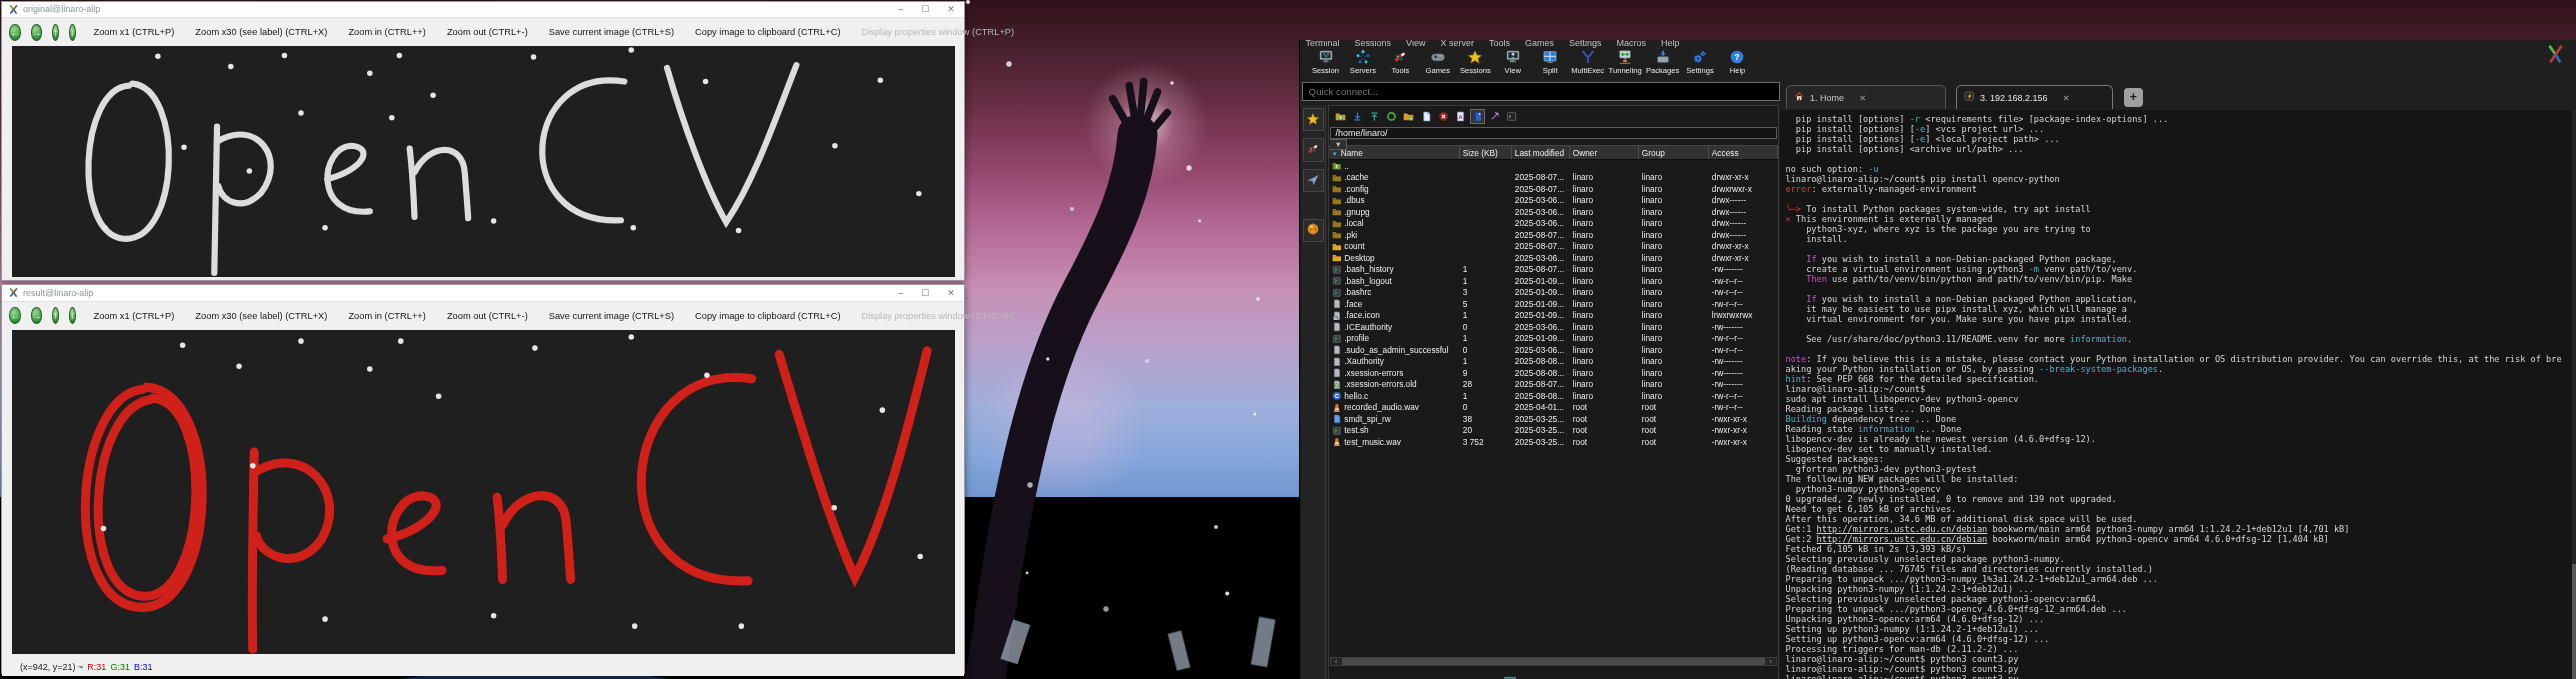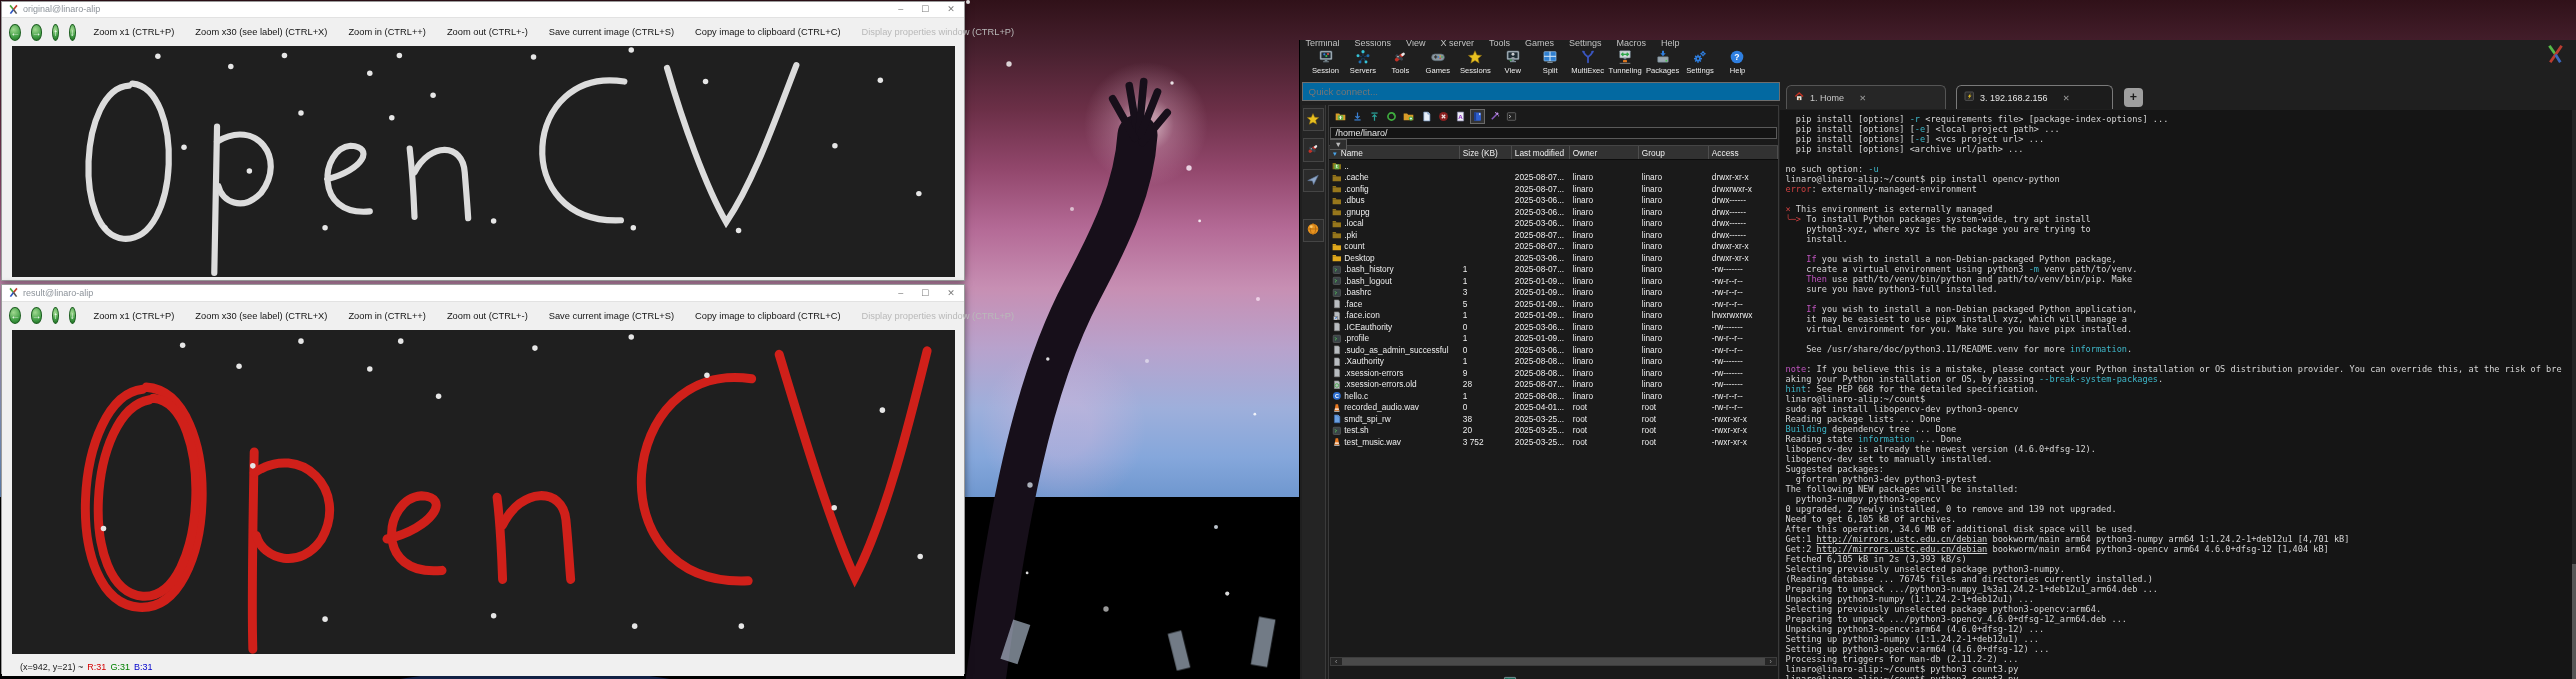--- a/index.html
+++ b/index.html
@@ -59,21 +59,21 @@
     background:#1f1f1f; border-left:0.7px solid #000;margin-top:40px; }
   .moba-menubar { height:8.3px; overflow:hidden; padding-left:5.5px; white-space:nowrap; }
   .moba-menubar span { display:inline-block; font-size:9px; color:#c2c2c2;
     transform:translateY(-4.1px); margin-right:15px; }
   .moba-toolbar { position:absolute; left:7px; top:9px; width:449px; height:32px;
     display:flex; justify-content:space-between; }
   .tbx-item { display:flex; flex-direction:column; align-items:center; width:37px; cursor:default; }
   .tbx-icon { width:16px; height:16px; } .tbx-icon svg { width:100%; height:100%; }
   .tbx-label { font-size:7.6px; color:#ececec; margin-top:1.4px; white-space:nowrap; }
   .quick-connect { position:absolute; left:2.1px; top:42px; width:478px; height:18.6px;
-    background:#0369a1; border:0.7px solid #6e6e6e; display:flex; align-items:center; }
+    background:#000000; border:0.7px solid #6e6e6e; display:flex; align-items:center; }
   .quick-connect input { background:transparent; border:none; outline:none; color:#bdbdbd;
     font-size:9.7px; padding:0 5.5px; width:100%; font-family:"Liberation Sans",sans-serif; }
   .moba-sidebar { position:absolute; left:2.1px; top:65px; width:23.5px; bottom:0;
     background:#242424; border-right:0.7px solid #3a3a3a; display:flex; flex-direction:column;
     align-items:center; padding-top:2.8px; }
   .sb-btn { width:21px; height:23.5px; border:0.7px solid #454545; background:#2b2b2b;
     display:flex; align-items:center; justify-content:center; margin-bottom:7px; }
   .sb-btn svg { width:14px; height:14px; }
   .sb-btn:nth-child(4) { margin-top:19.3px; }
 
@@ -902,37 +902,36 @@
                 <rect x="1.5" y="1.5" width="13" height="13" rx="1.5" fill="#2a2a2a" stroke="#666"></rect>
                 <path d="M10.5 3 L6 9 L8.5 9 L6.5 13 L11.5 7 L9 7 Z" fill="#e8c020"></path>
               </svg></span>
             <span class="tlabel">3. 192.168.2.156</span>
             <span class="tclose">✕</span>
           </div>
           <div class="tplus" style="left: 344px;">+</div>
         </div>
       <div class="term-body" id="term-body">
           <div class="tline"><span class="sg-w">  pip install [options] </span><span class="sg-c">-r</span><span class="sg-w"> &lt;requirements file&gt; [package-index-options] ...</span></div>
+          <div class="tline"><span class="sg-w">  pip install [options] [</span><span class="sg-c">-e</span><span class="sg-w">] &lt;vcs project url&gt; ...</span></div>
           <div class="tline"><span class="sg-w">  pip install [options] [</span><span class="sg-c">-e</span><span class="sg-w">] &lt;local project path&gt; ...</span></div>
-          <div class="tline"><span class="sg-w">  pip install [options] [</span><span class="sg-c">-e</span><span class="sg-w">] &lt;vcs project url&gt; ...</span></div>
           <div class="tline"><span class="sg-w">  pip install [options] &lt;archive url/path&gt; ...</span></div>
           <div class="tline">&nbsp;</div>
           <div class="tline"><span class="sg-w">no such option: </span><span class="sg-c">-u</span></div>
           <div class="tline"><span class="sg-w">linaro@linaro-alip:~/count$ pip install opencv-python</span></div>
           <div class="tline"><span class="sg-r">error</span><span class="sg-w">: externally-managed-environment</span></div>
           <div class="tline">&nbsp;</div>
+          <div class="tline"><span class="sg-r">╰─&gt;</span><span class="sg-w"> To install Python packages system-wide, try apt install</span></div>
           <div class="tline"><span class="sg-r">×</span><span class="sg-w"> This environment is externally managed</span></div>
-          <div class="tline"><span class="sg-r">╰─&gt;</span><span class="sg-w"> To install Python packages system-wide, try apt install</span></div>
           <div class="tline"><span class="sg-w">    python3-xyz, where xyz is the package you are trying to</span></div>
           <div class="tline"><span class="sg-w">    install.</span></div>
           <div class="tline">&nbsp;</div>
           <div class="tline"><span class="sg-w">    </span><span class="sg-m">If</span><span class="sg-w"> you wish to install a non-Debian-packaged Python package,</span></div>
           <div class="tline"><span class="sg-w">    create a virtual environment using python3 </span><span class="sg-c">-m</span><span class="sg-w"> venv path/to/venv.</span></div>
           <div class="tline"><span class="sg-w">    </span><span class="sg-m">Then</span><span class="sg-w"> use path/to/venv/bin/python and path/to/venv/bin/pip. Make</span></div>
-          <div class="tline"><span class="sg-w">    sure you have python3-full installed.</span></div>
           <div class="tline">&nbsp;</div>
           <div class="tline"><span class="sg-w">    </span><span class="sg-m">If</span><span class="sg-w"> you wish to install a non-Debian packaged Python application,</span></div>
           <div class="tline"><span class="sg-w">    it may be easiest to use pipx install xyz, which will manage a</span></div>
           <div class="tline"><span class="sg-w">    virtual environment for you. Make sure you have pipx installed.</span></div>
           <div class="tline">&nbsp;</div>
           <div class="tline"><span class="sg-w">    See /usr/share/doc/python3.11/README.venv for more </span><span class="sg-c">information</span><span class="sg-w">.</span></div>
           <div class="tline">&nbsp;</div>
           <div class="tline"><span class="sg-m">note</span><span class="sg-w">: If you believe this is a mistake, please contact your Python installation or OS distribution provider. You can override this, at the risk of bre</span></div>
           <div class="tline"><span class="sg-w">aking your Python installation or OS, by passing </span><span class="sg-c">--break-system-packages</span><span class="sg-w">.</span></div>
           <div class="tline"><span class="sg-c">hint</span><span class="sg-w">: See PEP 668 for the detailed specification.</span></div>

